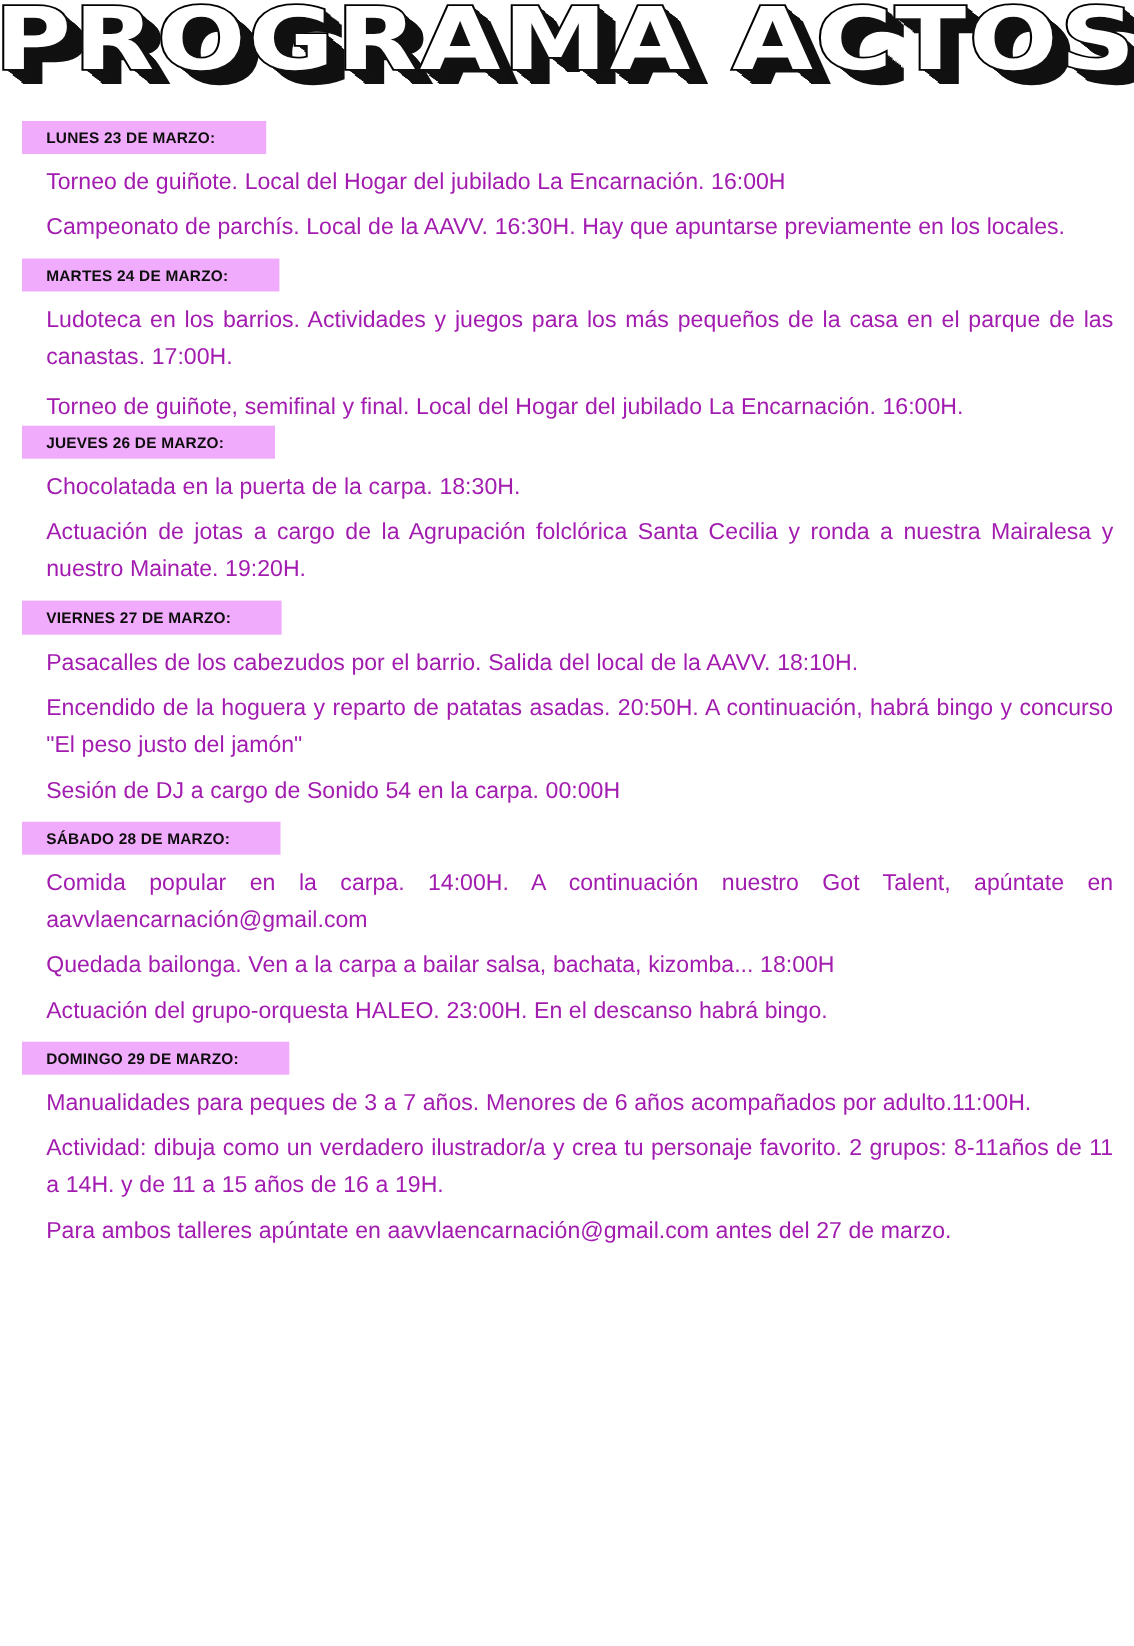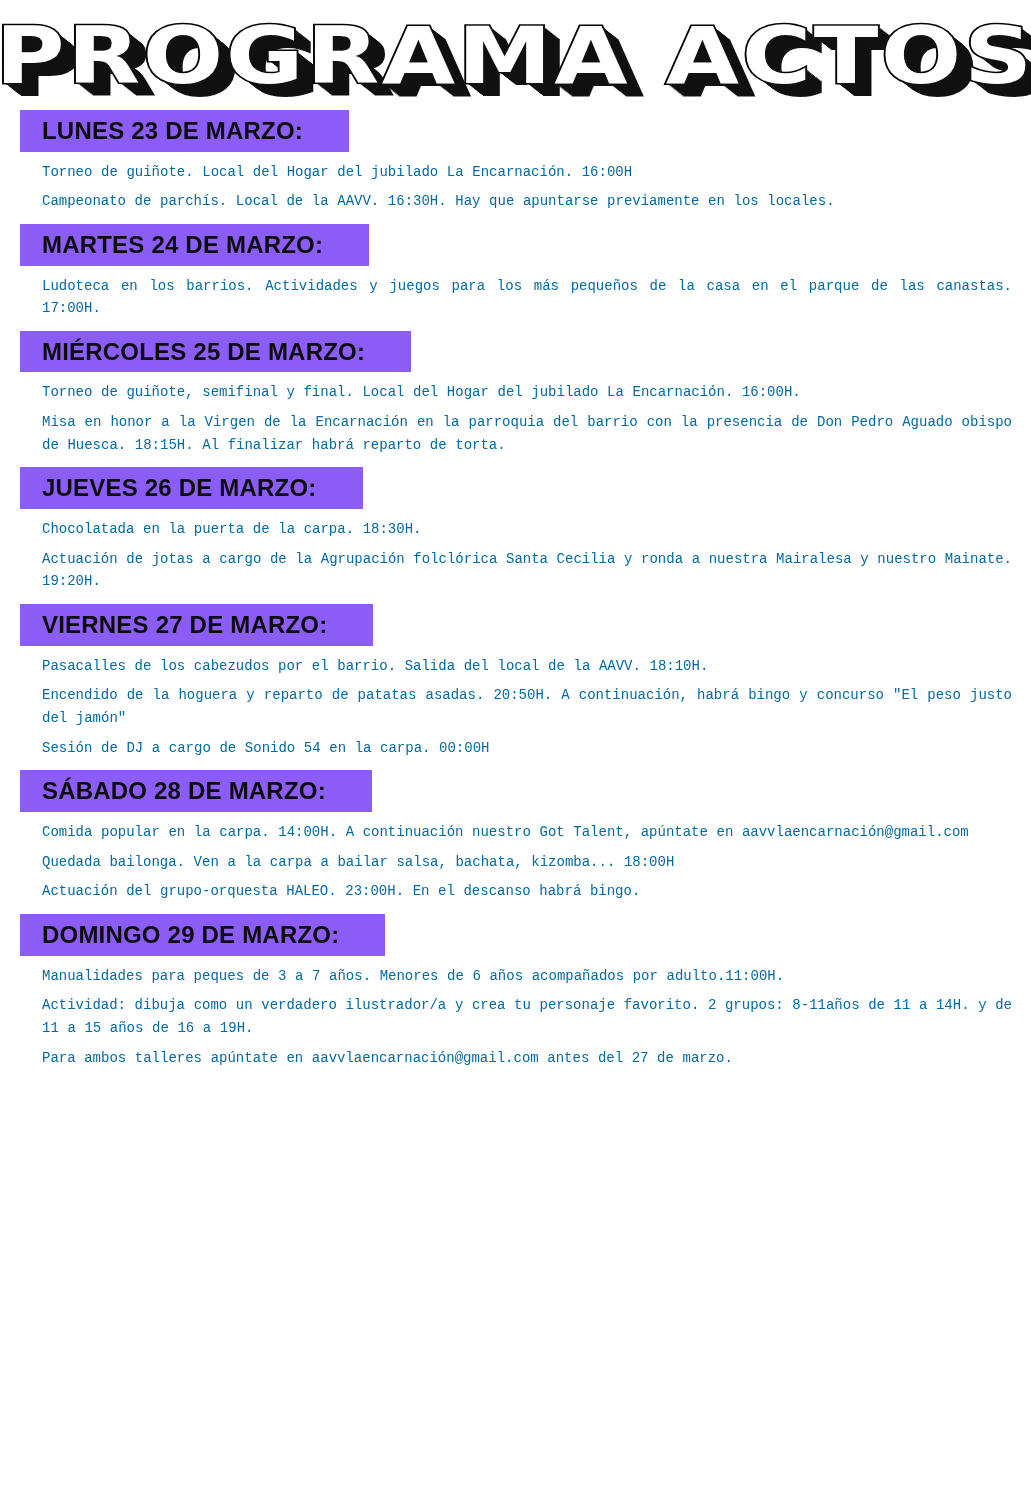--- a/index.html
+++ b/index.html
@@ -18,21 +18,20 @@
     font-family: "Liberation Sans", sans-serif;
     color: #0a0a0a;
     box-sizing: border-box;
   }
 
   
   .title-wrap {
     position: relative;
     height: 110px;
     display: flex;
-    align-items: center;
     justify-content: center;
     overflow: hidden;
   }
 
   .title {
     position: relative;
     font-family: "DejaVu Sans", sans-serif;
     font-weight: 700;
     font-size: 74px;
     line-height: 1;
@@ -55,49 +54,48 @@
   .content {
     padding: 0 19px 0 20px;
   }
 
   .day-block {
     margin: 0;
   }
 
   .day-header {
     display: inline-block;
-    background: #8b5cf6;
+    background: #f0abfc;
     padding: 7px 46px 7px 22px;
     margin: 0 0 9px 0;
-    font-size: 24px;
+    font-size: 14px;
     font-weight: 700;
     letter-spacing: 0.2px;
     line-height: 1.15;
     color: #0d0d0d;
     white-space: nowrap;
   }
 
   .day-header-row {
     margin-top: 14px;
   }
 
   .day-header-row:first-child {
     margin-top: 0;
   }
 
   .event {
     margin: 0 0 7px 0;
     padding: 0 0 0 22px;
-    font-size: 14px;
+    font-size: 21px;
     line-height: 1.62;
     text-align: justify;
     text-justify: inter-word;
-    color: #0369a1;
+    color: #a21caf;
     word-spacing: 0.2px;
-    font-family: Liberation Mono, monospace;
   }
 
   .event:last-child {
     margin-bottom: 0;
   }
 
   .event.last-in-day {
     margin-bottom: 11px;
   }
 </style>
@@ -115,23 +113,21 @@
   <div class="day-block">
         <div class="day-header-row"><div class="day-header">LUNES 23 DE MARZO:</div></div>
         <p class="event">Torneo de guiñote. Local del Hogar del jubilado La Encarnación. 16:00H</p>
         <p class="event last-in-day">Campeonato de parchís. Local de la AAVV. 16:30H. Hay que apuntarse previamente en los locales.</p>
       </div>
       <div class="day-block">
         <div class="day-header-row"><div class="day-header">MARTES 24 DE MARZO:</div></div>
         <p class="event last-in-day">Ludoteca en los barrios. Actividades y juegos para los más pequeños de la casa en el parque de las canastas. 17:00H.</p>
       </div>
       <div class="day-block">
-        <div class="day-header-row"><div class="day-header">MIÉRCOLES 25 DE MARZO:</div></div>
         <p class="event">Torneo de guiñote, semifinal y final. Local del Hogar del jubilado La Encarnación. 16:00H.</p>
-        <p class="event last-in-day">Misa en honor a la Virgen de la Encarnación en la parroquia del barrio con la presencia de Don Pedro Aguado obispo de Huesca. 18:15H. Al finalizar habrá reparto de torta.</p>
       </div>
       <div class="day-block">
         <div class="day-header-row"><div class="day-header">JUEVES 26 DE MARZO:</div></div>
         <p class="event">Chocolatada en la puerta de la carpa. 18:30H.</p>
         <p class="event last-in-day">Actuación de jotas a cargo de la Agrupación folclórica Santa Cecilia y ronda a nuestra Mairalesa y nuestro Mainate. 19:20H.</p>
       </div>
       <div class="day-block">
         <div class="day-header-row"><div class="day-header">VIERNES 27 DE MARZO:</div></div>
         <p class="event">Pasacalles de los cabezudos por el barrio. Salida del local de la AAVV. 18:10H.</p>
         <p class="event">Encendido de la hoguera y reparto de patatas asadas. 20:50H. A continuación, habrá bingo y concurso "El peso justo del jamón"</p>

